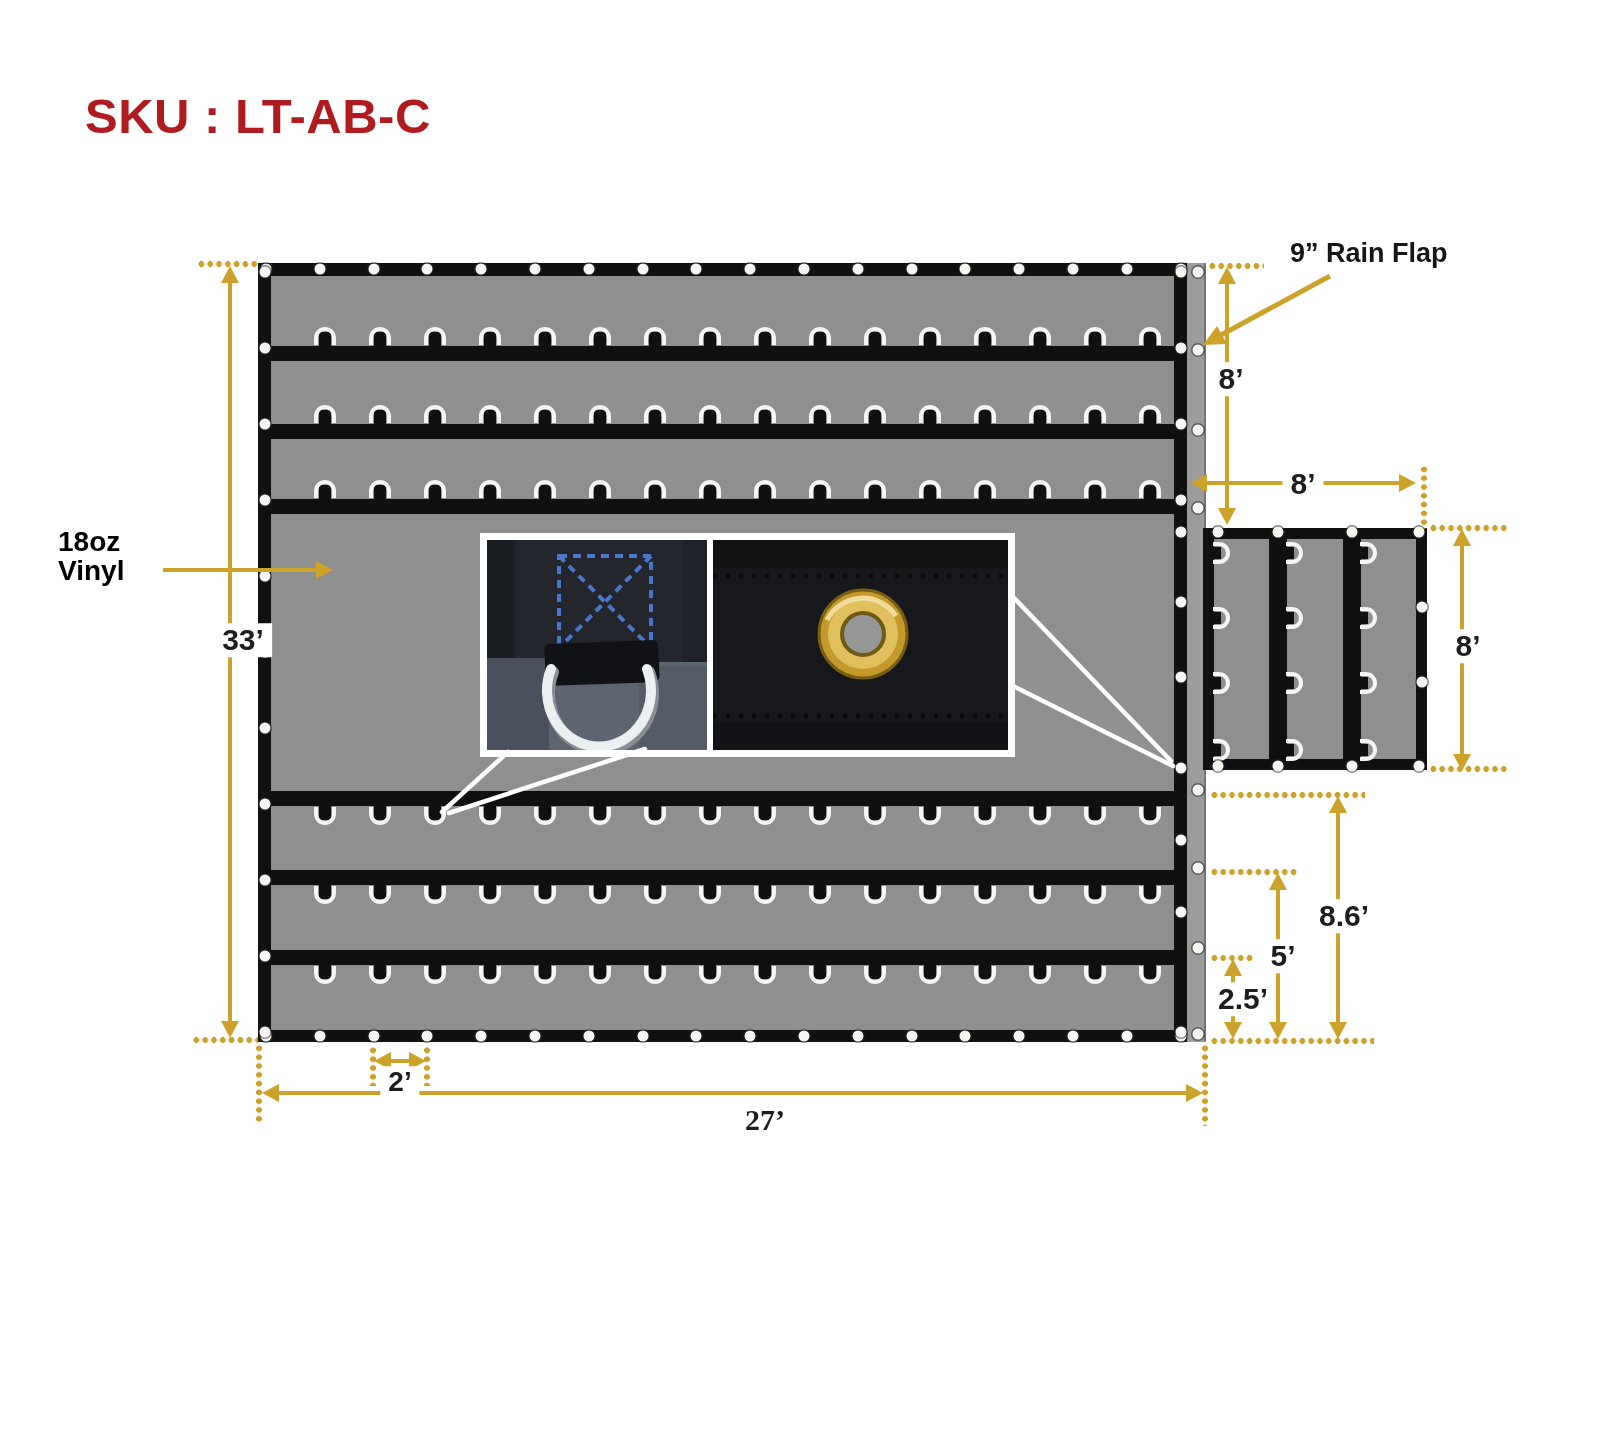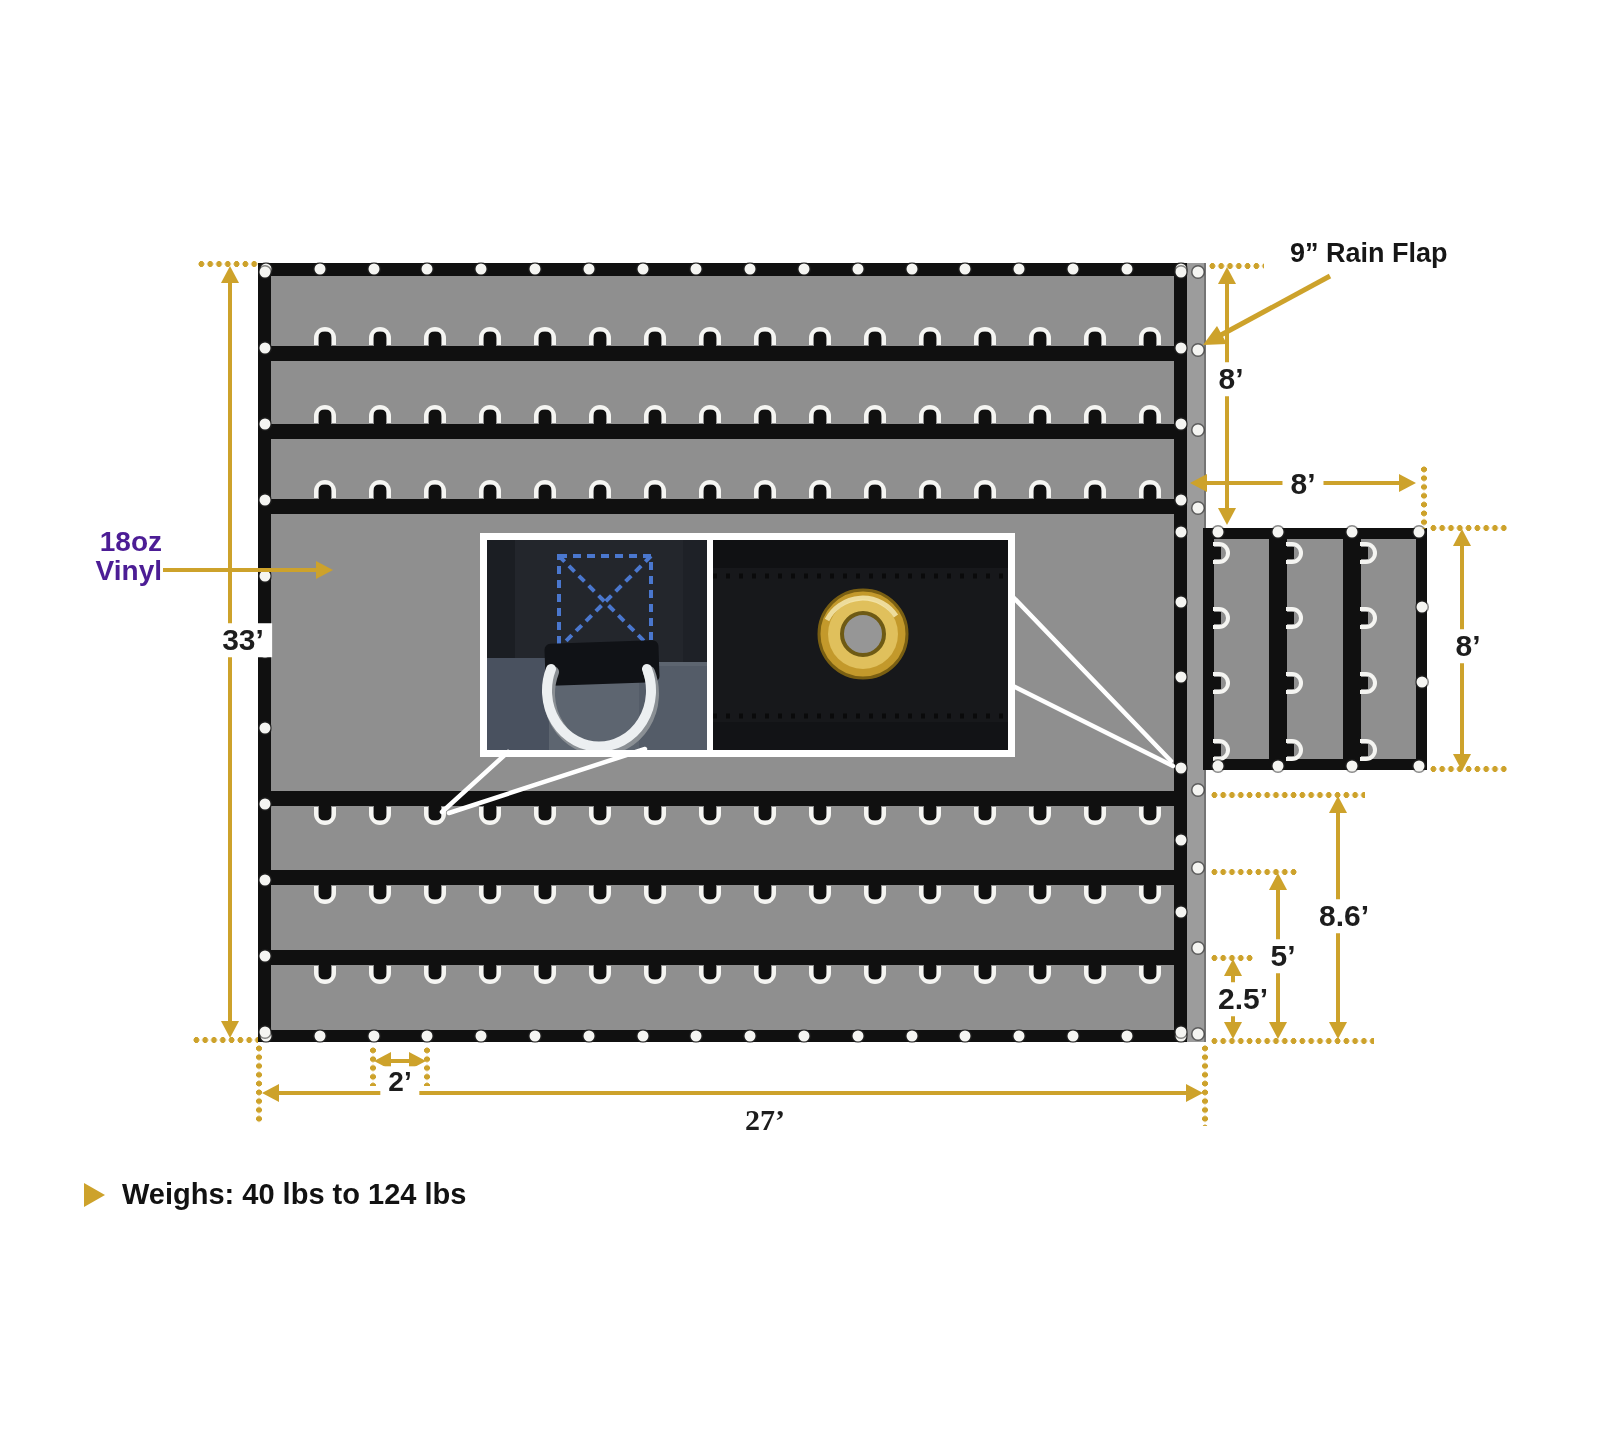--- a/index.html
+++ b/index.html
@@ -54,34 +54,35 @@
   .td{border-left:9px solid transparent;border-right:9px solid transparent;
       border-top:17px solid var(--gold);transform:translate(-50%,0);}
   .tl{border-top:9px solid transparent;border-bottom:9px solid transparent;
       border-right:17px solid var(--gold);transform:translate(0,-50%);}
   .tr{border-top:9px solid transparent;border-bottom:9px solid transparent;
       border-left:17px solid var(--gold);transform:translate(0,-50%);}
   .dlab{position:absolute;transform:translate(-50%,-50%);font-size:30px;font-weight:700;
         color:#1d1d1d;background:#fff;padding:1px 8px;line-height:1.05;white-space:nowrap;z-index:50;}
   .flabel{position:absolute;left:1290px;top:238px;font-size:27px;font-weight:700;
           color:#161616;white-space:nowrap;z-index:50;}
-  .mat{position:absolute;left:58px;top:527px;width:104px;text-align:right;
-       font-size:28px;font-weight:700;color:#4c1d95;line-height:29px;z-index:50;}
+  .mat{position:absolute;left:58px;top:527px;width:104px;text-align:left;
+       font-size:28px;font-weight:700;color:#000000;line-height:29px;z-index:50;}
   
   #footer{position:absolute;left:84px;top:1178px;z-index:50;}
   .brow{display:flex;align-items:center;gap:17px;margin-bottom:26px;}
   .btri{width:0;height:0;border-left:21px solid var(--gold);
         border-top:12px solid transparent;border-bottom:12px solid transparent;}
   .btxt{font-size:29px;font-weight:700;color:#121212;white-space:nowrap;}
 </style>
 </head>
 <body>
 
 <div class="canvas">
 
+  <div class="title">SKU : LT-AB-C</div>
 
   <div id="main-tarp">
     <div class="band" style="top:13px;height:70px;"></div>
     <div class="band" style="top:98px;height:63px;"></div>
     <div class="band" style="top:176px;height:60px;"></div>
     <div class="band" style="top:251px;height:277px;"></div>
     <div class="band" style="top:543px;height:64px;"></div>
     <div class="band" style="top:622px;height:65px;"></div>
     <div class="band" style="top:702px;height:65px;"></div>
   </div>
@@ -704,19 +705,15 @@
   <div class="flabel">9” Rain Flap</div>
 
   <div class="mat">
     <div>18oz</div>
     <div>Vinyl</div>
   </div>
   <div class="slh" style="left:163px;top:570px;width:154px;"></div>
   <div class="tri tr" style="left:316px;top:570px;"></div>
 
   <div id="footer">
-    <div class="brow">
-      <div class="btri"></div>
-      <div class="btxt">Weighs: 40 lbs to 124 lbs</div>
-    </div>
   </div>
 
 </div>
 
 </body></html>

